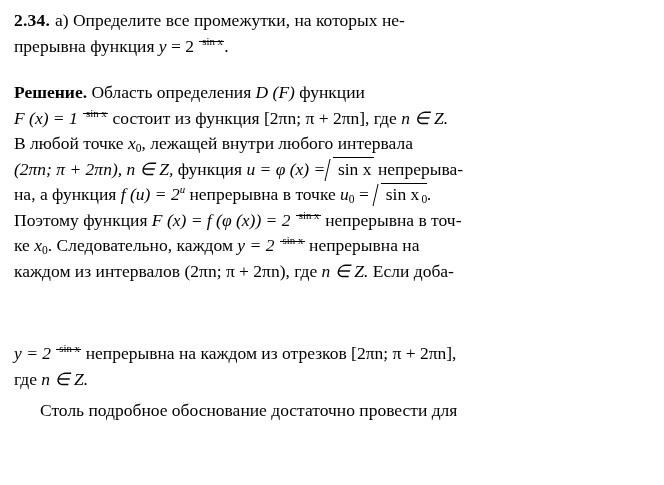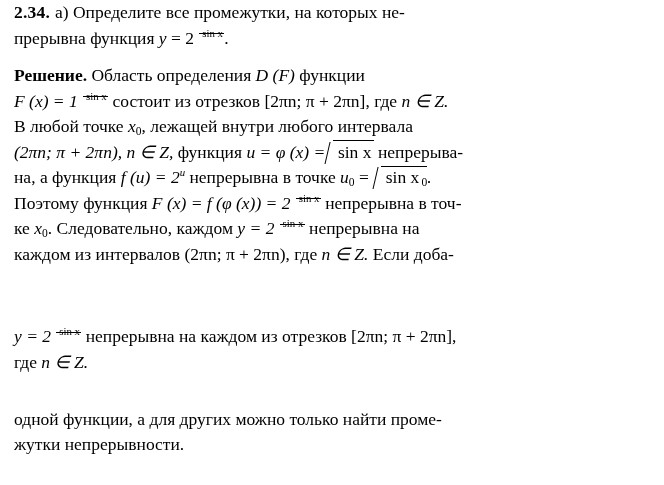--- a/index.html
+++ b/index.html
@@ -20,22 +20,22 @@
     height: 485px;
     padding: 0;
     box-sizing: border-box;
   }
   .para {
     margin: 0 14px 0 14px;
     text-align: justify;
     font-size: 17.5px;
     line-height: 25.5px;
   }
-  .p1 { }
-  .p2 { margin-top: 12px; }
+  .p1 { margin-top: 8px; }
+  .p2 { margin-top: 21px; }
   .p3 { margin-top: 6px; }
   .p4 { margin-top: 6px; }
   b, .bold { font-weight: bold; }
   .num { font-weight: bold; letter-spacing: 0.2px; }
   .indent { display: inline-block; width: 26px; }
   
   .m { font-style: italic; font-family: "Liberation Serif", serif; }
   .up { font-style: normal; }
   .sup {
     font-size: 0.62em;
@@ -93,21 +93,21 @@
   </div>
 
   <div class="para p2">
     <span class="bold">Решение.</span>
     <span>Область</span>
     <span>определения</span>
     <span class="m">D (F)</span>
     <span>функции</span><br>
 
     <span class="m nowrap"><span>F (x) = 1</span><span class="sup"><span class="rad"><span class="inner up">sin x</span></span></span></span>
-    <span>состоит из отрезков [2πn; π + 2πn], где</span>
+    <span>состоит из функция [2πn; π + 2πn], где</span>
     <span class="m">n ∈ Z.</span><br>
 
     <span>В любой точке</span>
     <span class="m nowrap"><span>x</span><span class="sub">0</span></span><span>, лежащей внутри любого интервала</span><br>
 
     <span class="m">(2πn; π + 2πn),</span>
     <span class="m">n ∈ Z,</span>
     <span>функция</span>
     <span class="m nowrap"><span>u = φ (x) =</span><span class="rad"><span class="inner up">sin x</span></span></span>
     <span>непрерыва-</span><br>
@@ -135,18 +135,17 @@
   </div>
 
   <div class="para p3">
     <span class="m nowrap"><span>y = 2</span><span class="sup"><span class="rad"><span class="inner up">sin x</span></span></span></span>
     <span>непрерывна на каждом из отрезков [2πn; π + 2πn],</span><br>
     <span>где</span>
     <span class="m">n ∈ Z.</span>
   </div>
 
   <div class="para p4">
-    <span class="indent"></span><br>
-    <span>одной функции, а для других можно только найти проме-</span><br>
-    <span>жутки непрерывности.</span>
+    <span class="indent"></span><span>Столь подробное обоснование достаточно провести для</span><br>
+    <br>
   </div>
 
 </div>
 
 </body></html>

